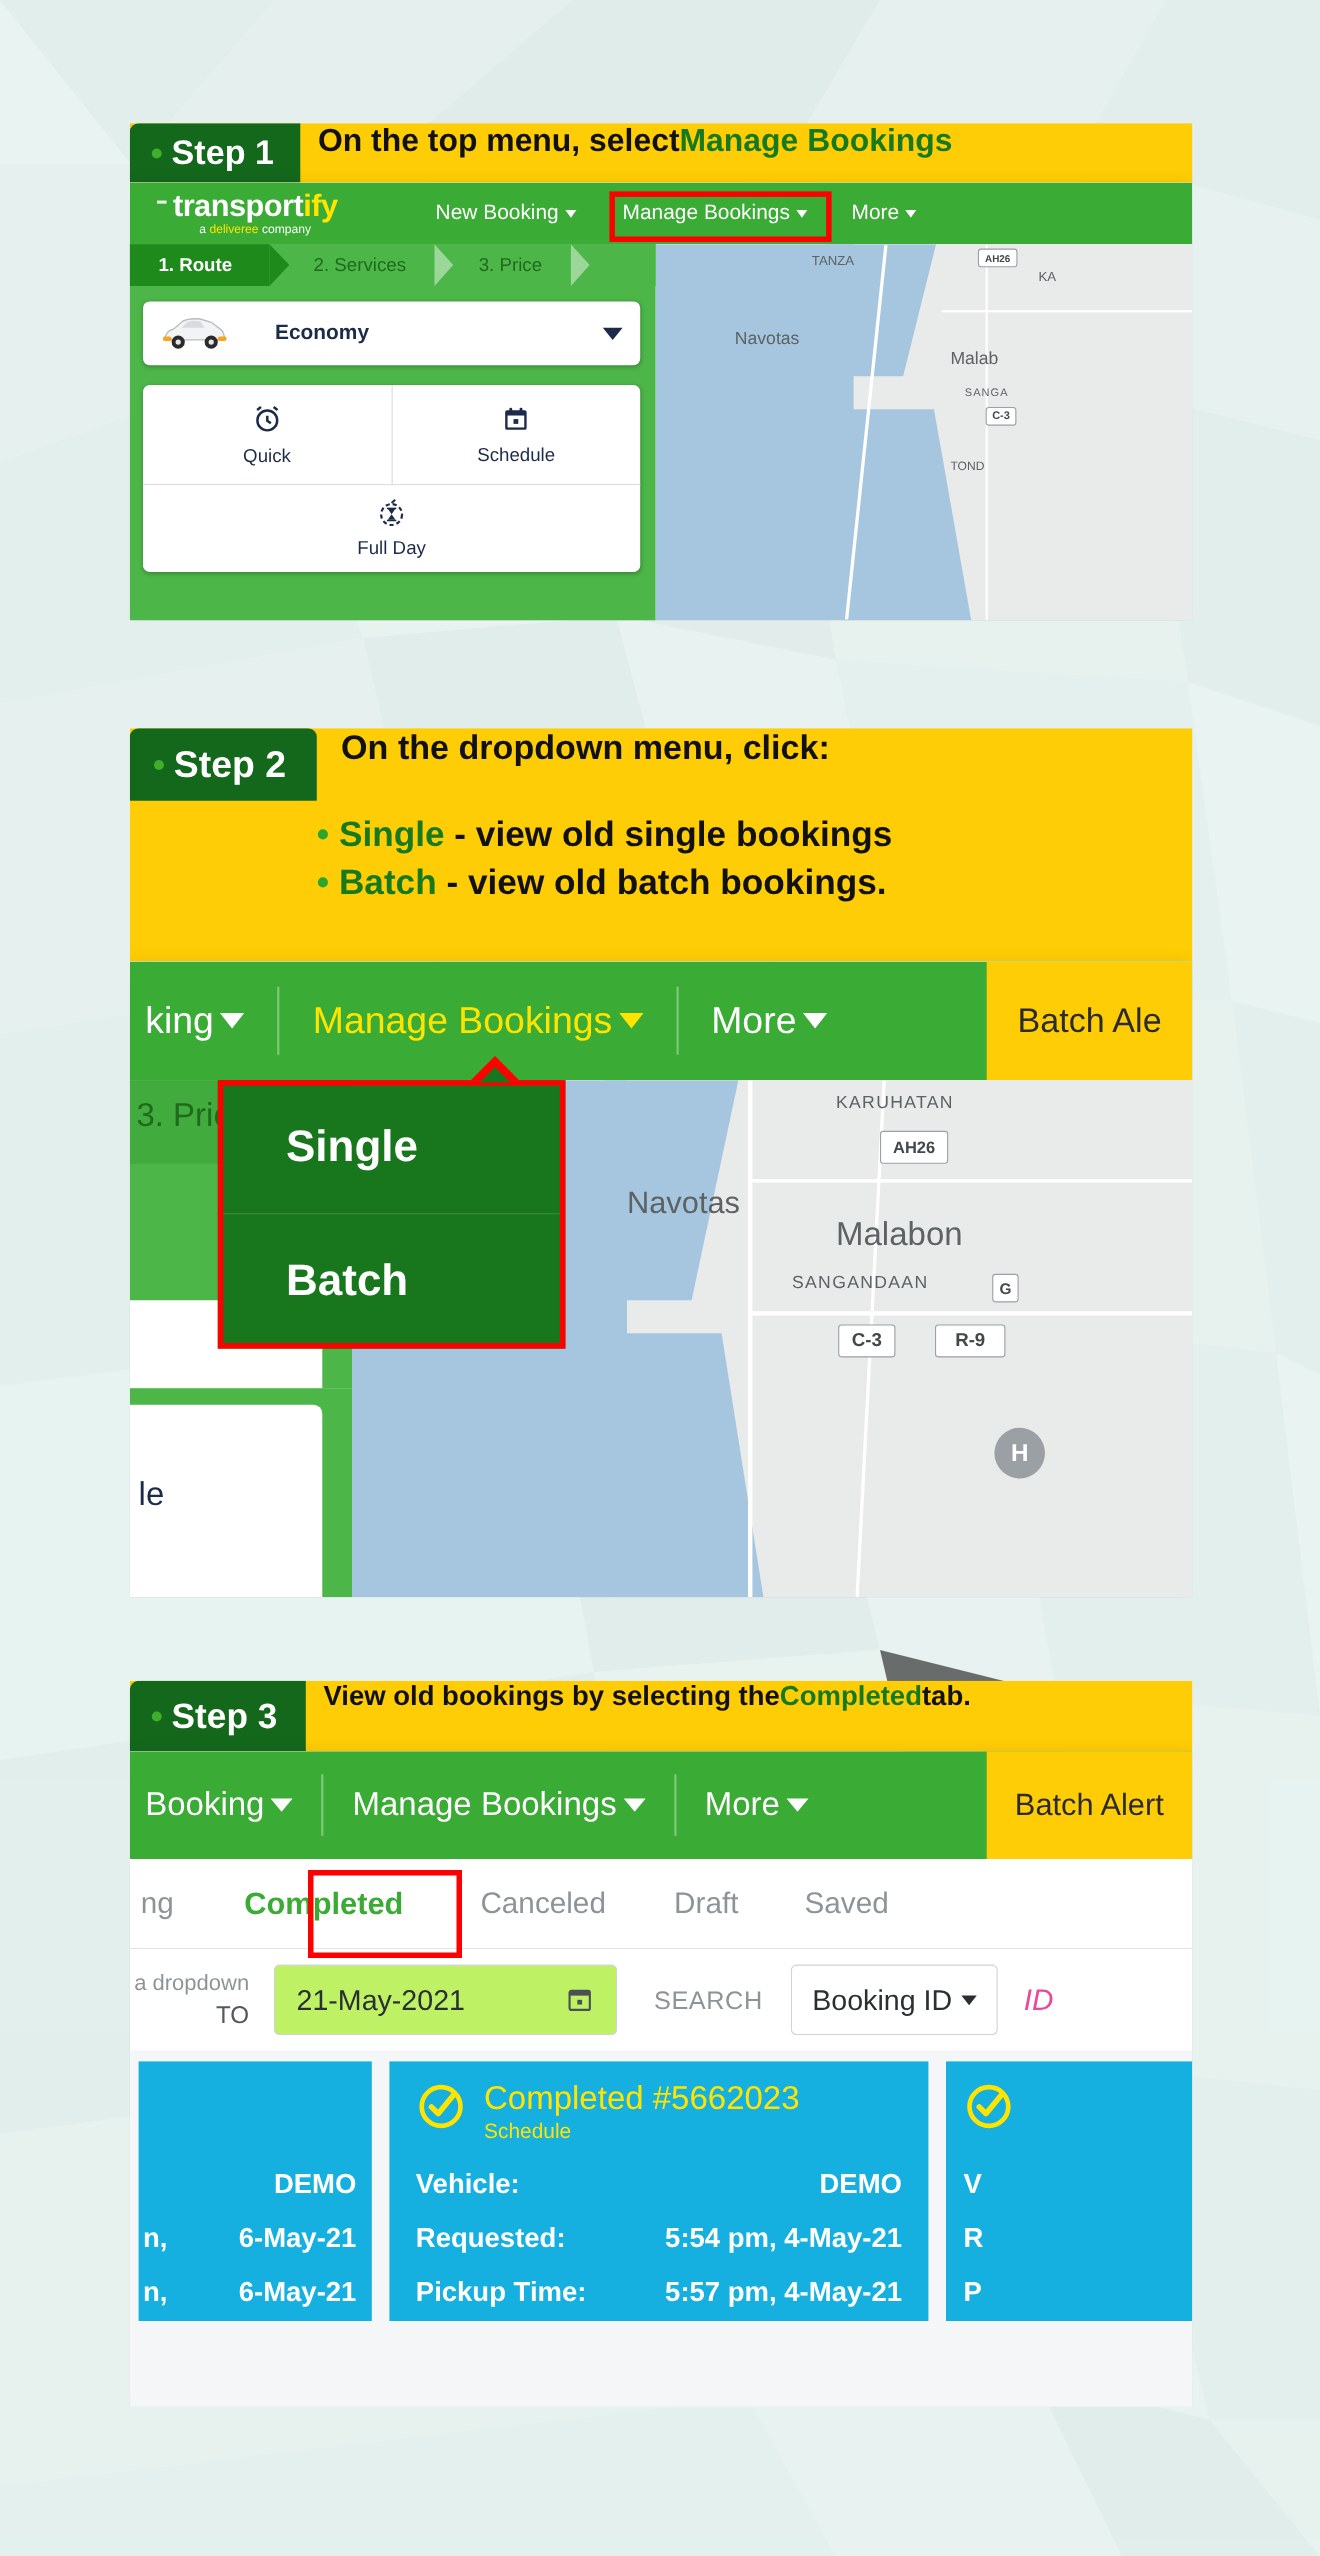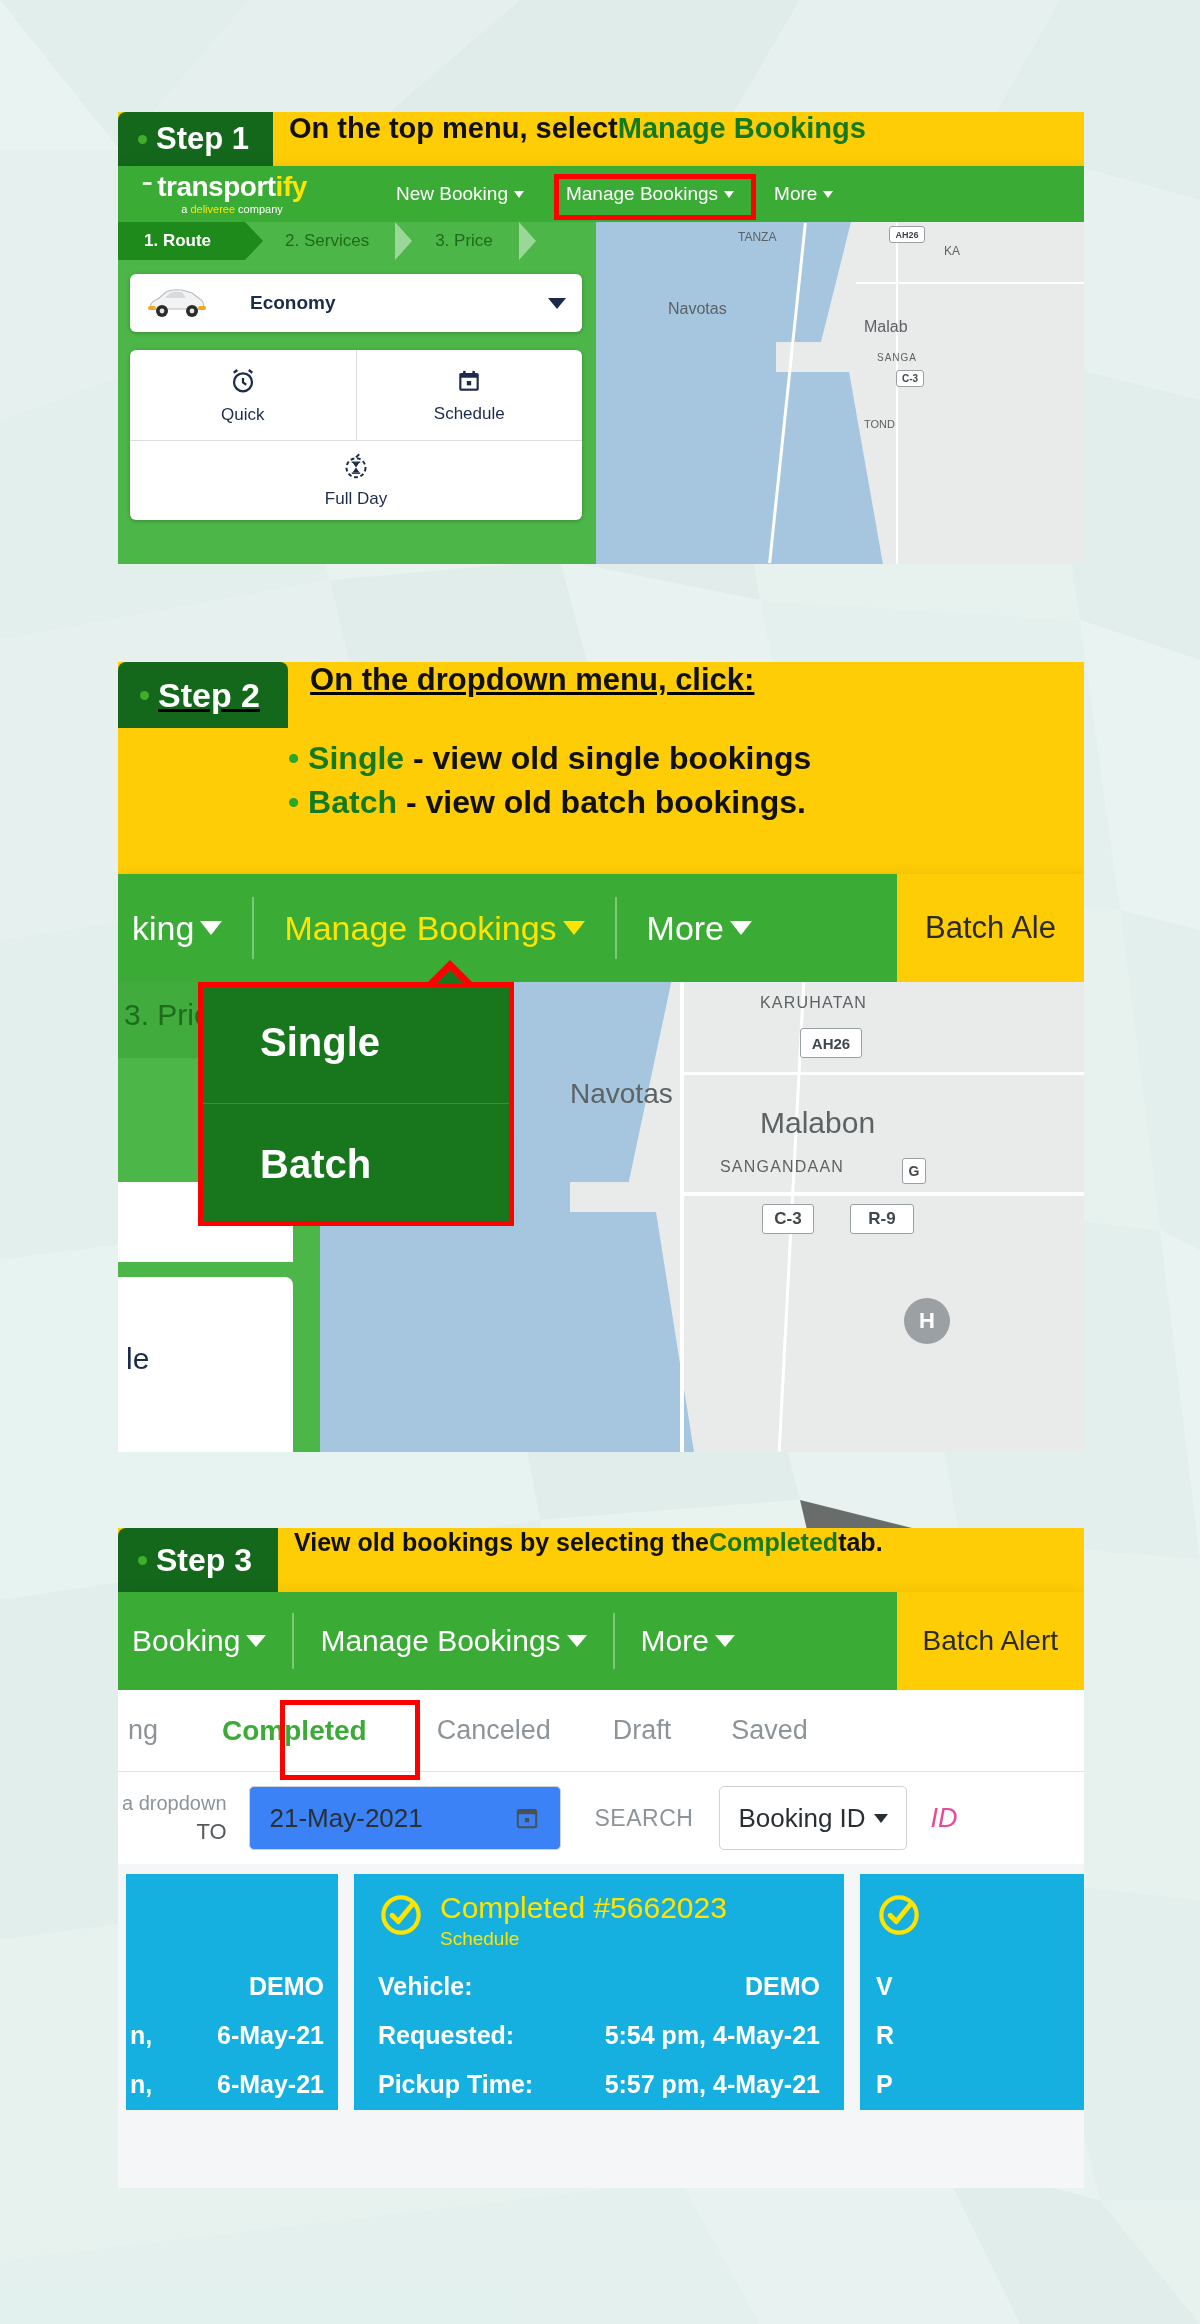--- a/index.html
+++ b/index.html
@@ -107,21 +107,21 @@
     border-left: 14px solid transparent; border-right: 14px solid transparent;
     border-bottom: 14px solid #18761c; z-index: 42;
   }
 
   
   .listtabs { background: #fff; display: flex; align-items: center; border-bottom: 1px solid #e3e3e3; }
   .ltab { color: #8d9499; white-space: nowrap; }
   .ltab.sel { color: #3aab34; font-weight: bold; }
 
   .filterbar { background: #fff; display: flex; align-items: center; }
-  .dateinput { border: 1px solid #cfd4d8; border-radius: 5px; display: flex; align-items: center; justify-content: space-between; color: #2a2f33; background: #3b82f6; }
+  .dateinput { border: 1px solid #cfd4d8; border-radius: 5px; display: flex; align-items: center; justify-content: space-between; color: #2a2f33; background: #bef264; }
   .searchlbl { color: #8d9499; letter-spacing: .5px; }
   .selbox { border: 1px solid #cfd4d8; border-radius: 5px; display: flex; align-items: center; gap: 8px; color: #2a2f33; background: #fff; }
   .idbox { color: #ec4899; font-style: italic; }
 
   
   .bcard { background: #15b0e0; color: #fff; position: absolute; overflow: hidden; }
   .bcard-title { color: #ffe400; font-weight: normal; white-space: nowrap; }
   .bcard-sub { color: #ffe400; white-space: nowrap; }
   .brow { display: flex; justify-content: space-between; white-space: nowrap; }
   .brow .k { font-weight: bold; }
@@ -308,21 +308,21 @@
       <div class="shield" style="left:300px; top:148px; width:28px; height:17px; font-size:10px;">C-3</div>
     </div>
 
     <div class="redbox" style="left:436px; top:8px; width:202px; height:46px;"></div>
   </div>
 </div>
 
 <div class="card" style="left:118px; top:662px; width:966px; height:790px; background:transparent; box-shadow:none;">
 
   <div class="banner" style="position:absolute; left:0; top:0; width:966px; height:212px; border-radius:0;">
-    <div class="banner-row" style="height:66px;text-decoration:underline;">
+    <div class="banner-row" style="height:66px;">
       <div class="step-chip" style="height:66px; padding:0 28px 0 22px; font-size:34px; border-radius:8px 8px 0 0;">
         <span class="dot"></span>
         <span>Step 2</span>
       </div>
       <div style="display:flex; align-items:center; padding-left:22px; font-size:31px;">
         <span class="banner-text">On the dropdown menu, click:</span>
       </div>
     </div>
     <div style="padding-left:170px; margin-top:8px;">
       <div class="bullet-line" style="font-size:32px; line-height:1.38;">

